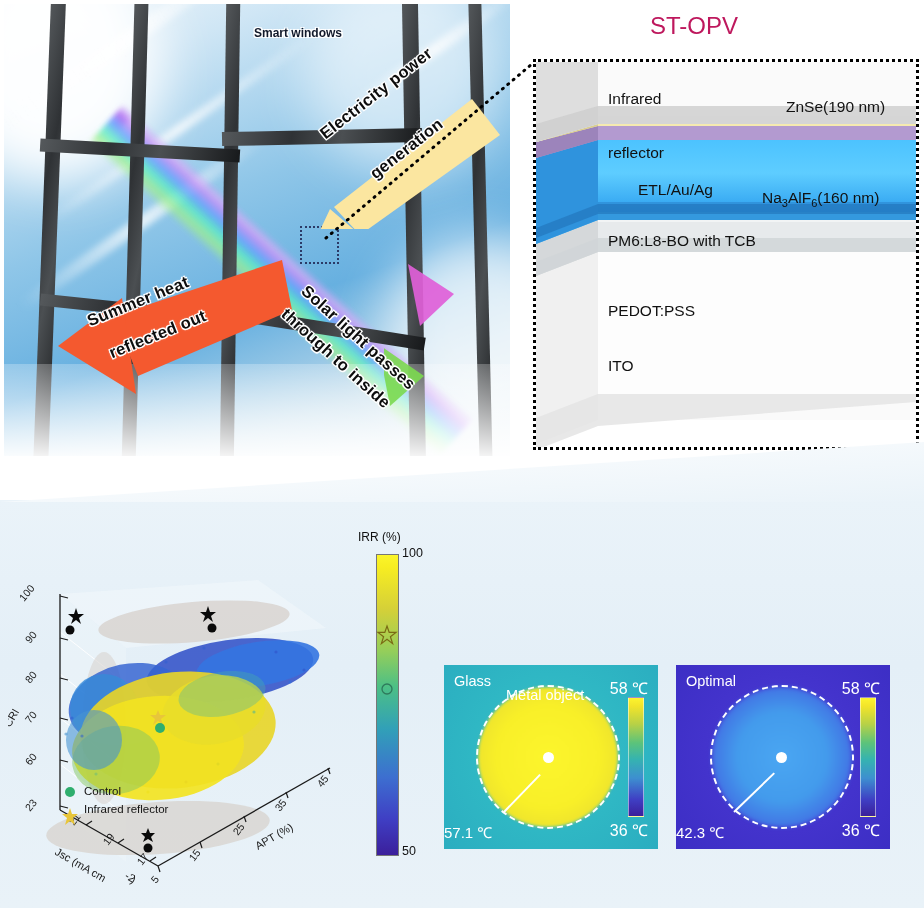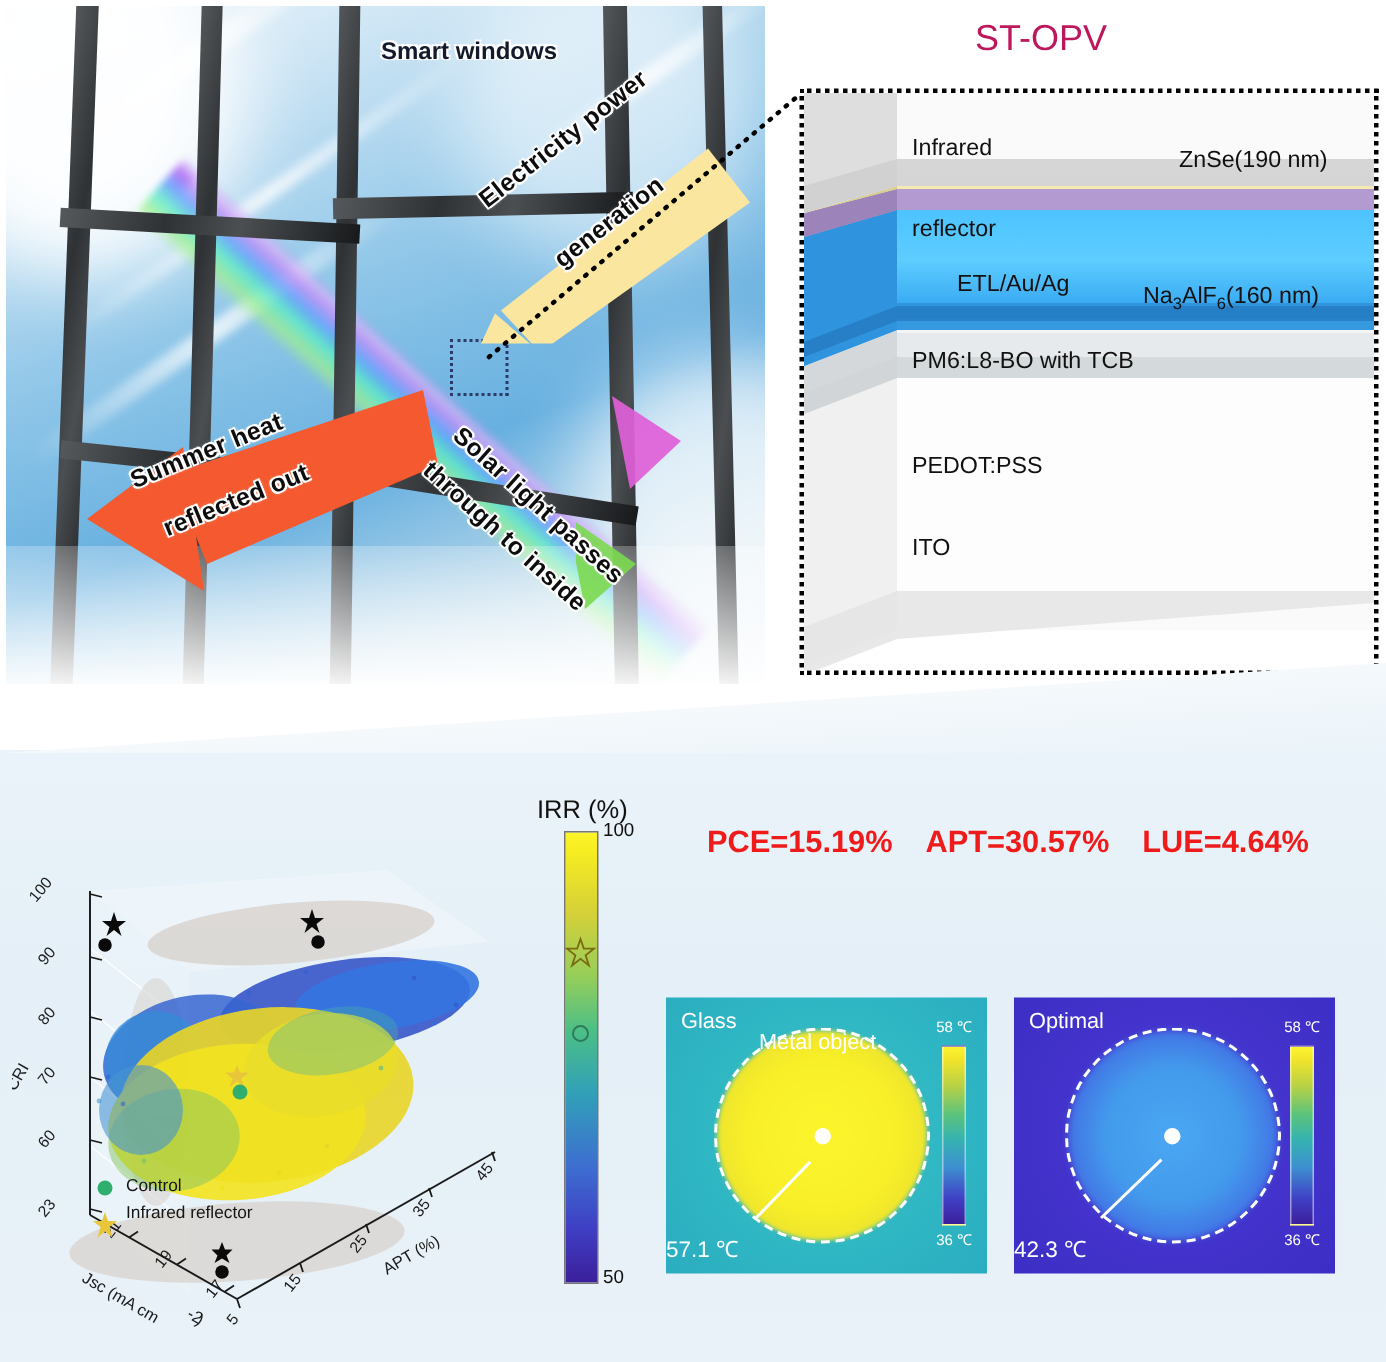--- a/index.html
+++ b/index.html
@@ -27,21 +27,21 @@
      transform-origin:0 0;transform:rotate(42deg);
      background:linear-gradient(180deg,rgba(200,120,255,.0),rgba(170,90,240,.80),rgba(90,150,255,.80),rgba(90,235,200,.80),rgba(160,240,140,.75),rgba(140,230,160,.0));
      filter:blur(2.5px);}
   #beam2{position:absolute;left:128px;top:112px;width:460px;height:22px;transform-origin:0 0;transform:rotate(42deg);
      background:linear-gradient(180deg,rgba(255,255,255,.45),rgba(255,255,255,0));filter:blur(3px);}
   .dotbox{position:absolute;border:2px dotted #2b3a67;}
   
   .ribbon{position:absolute;}
   .ribbon-text{position:absolute;color:#0d0d0d;font-weight:bold;letter-spacing:.3px;
       text-shadow:-1.2px -1.2px 0 #fff,1.2px -1.2px 0 #fff,-1.2px 1.2px 0 #fff,1.2px 1.2px 0 #fff,0 0 3px #fff;}
-  #title-smartwindows{position:absolute;left:250px;top:22px;font-size:16px;font-weight:bold;color:#121a2b;
+  #title-smartwindows{position:absolute;left:250px;top:22px;font-size:12px;font-weight:bold;color:#121a2b;
       text-shadow:-1.3px -1.3px 0 #fff,1.3px -1.3px 0 #fff,-1.3px 1.3px 0 #fff,1.3px 1.3px 0 #fff;text-align:right;}
 
   
   #stopv-title{position:absolute;left:650px;top:12px;font-size:24px;color:#be185d;}
   #stopv-box{position:absolute;left:533px;top:59px;width:380px;height:385px;
      border:3px dotted #000;background:#fff;overflow:hidden;}
   .lyr-label{position:absolute;font-size:15.5px;color:#111;white-space:nowrap;}
   .lyr-label sub{font-size:11px;}
   #leader{position:absolute;left:300px;top:205px;width:240px;height:2px;}
 
@@ -56,39 +56,39 @@
   #scatter{position:absolute;left:8px;top:78px;width:340px;height:320px;}
   #scatter-svg{position:absolute;left:0;top:0;}
   .axlabel{font-size:10.5px;fill:#1a1a1a;font-family:"Liberation Sans",sans-serif;}
   .axtitle{font-size:11px;fill:#1a1a1a;font-family:"Liberation Sans",sans-serif;}
   .legend-txt{position:absolute;font-size:11.5px;color:#141414;white-space:nowrap;}
 
   
   #cbar-wrap{position:absolute;left:358px;top:26px;width:80px;height:350px;}
   #cbar{position:absolute;left:18px;top:28px;width:21px;height:300px;border:1px solid #777;
      background:linear-gradient(to top,#3b1f9b 0%,#3f3fc4 12%,#3d6fd0 26%,#31a0b8 42%,#4cbf86 56%,#95ce5a 68%,#d5d038 82%,#f7ed21 96%,#fbf52a 100%);}
-  #cbar-title{position:absolute;left:0;top:4px;font-size:17px;color:#111;}
+  #cbar-title{position:absolute;left:0;top:4px;font-size:12px;color:#111;}
   .cbar-tick{position:absolute;left:44px;font-size:12.5px;color:#111;}
 
   
   #metrics{position:absolute;left:424px;top:50px;width:496px;text-align:center;}
   .metric-row{display:flex;justify-content:center;gap:22px;margin-bottom:7px;}
   .metric{color:#ef1b1b;font-size:20.5px;font-weight:bold;white-space:nowrap;}
 
   
   .thermal{position:absolute;top:165px;width:214px;height:184px;overflow:hidden;}
   #thermal-glass{left:444px;background:radial-gradient(circle at 50% 48%,#3fc0c6 0%,#2fb7c4 55%,#2badc0 100%);}
   #thermal-opt{left:676px;background:radial-gradient(circle at 50% 48%,#4b3fd6 0%,#4333cc 55%,#3c2ec4 100%);}
   .th-blob{position:absolute;border-radius:50%;}
   .th-dash{position:absolute;border-radius:50%;border:2.5px dashed #fff;}
   .th-lbl{position:absolute;color:#fff;font-size:14.5px;}
   .th-temp{position:absolute;left:0;bottom:7px;color:#fff;font-size:15px;}
   .th-cb{position:absolute;width:14px;border:1px solid rgba(255,255,255,.5);
      background:linear-gradient(to top,#3b1f9b 0%,#3f3fc4 14%,#3d8fd0 32%,#35b3b0 48%,#5cc37a 62%,#b8d146 78%,#f2e42a 93%,#fdf42e 100%);}
-  .th-cbl{position:absolute;color:#fff;font-size:10px;}
+  .th-cbl{position:absolute;color:#fff;font-size:16px;}
   .th-probe{position:absolute;background:#fff;height:2px;transform-origin:0 50%;}
   .th-dot{position:absolute;width:11px;height:11px;border-radius:50%;background:#fff;}
 </style>
 </head>
 <body>
 
 <div id="top-section">
 
   <div id="window-photo">
     <div class="sky-glow glow1"></div>
@@ -343,25 +343,20 @@
     <div id="cbar"></div>
     <div class="cbar-tick" style="top:20px;">100</div>
     <div class="cbar-tick" style="top:318px;">50</div>
     <svg style="position:absolute;left:18px;top:28px;" width="22" height="300">
       <polygon points="11,72 13.2,78.4 20,78.4 14.4,82.8 16.6,89.6 11,85.2 5.4,89.6 7.6,82.8 2,78.4 8.8,78.4" fill="none" stroke="#7a6a14" stroke-width="1.2"></polygon>
       <circle cx="11" cy="135" r="5" fill="none" stroke="#2e7a5c" stroke-width="1.3"></circle>
     </svg>
   </div>
 
   <div id="metrics">
-    <div class="metric-row">
-      <span class="metric">PCE=15.19%</span>
-      <span class="metric">APT=30.57%</span>
-      <span class="metric">LUE=4.64%</span>
-    </div>
   </div>
 
   <div class="thermal" id="thermal-glass">
     <div class="th-blob" style="left:34px;top:22px;width:140px;height:140px;
          background:radial-gradient(circle at 50% 50%,#fcf52c 0%,#f8ef28 52%,#f0e62c 68%,#cfdd45 80%,#8ccf7c 90%,#4cc0ad 100%);
          filter:blur(1.5px);"></div>
     <div class="th-dash" style="left:32px;top:20px;width:140px;height:140px;"></div>
     <div class="th-probe" style="left:60px;top:146px;width:52px;transform:rotate(-46deg);"></div>
     <div class="th-dot" style="left:99px;top:87px;"></div>
     <div class="th-lbl" style="left:10px;top:8px;">Glass</div>

